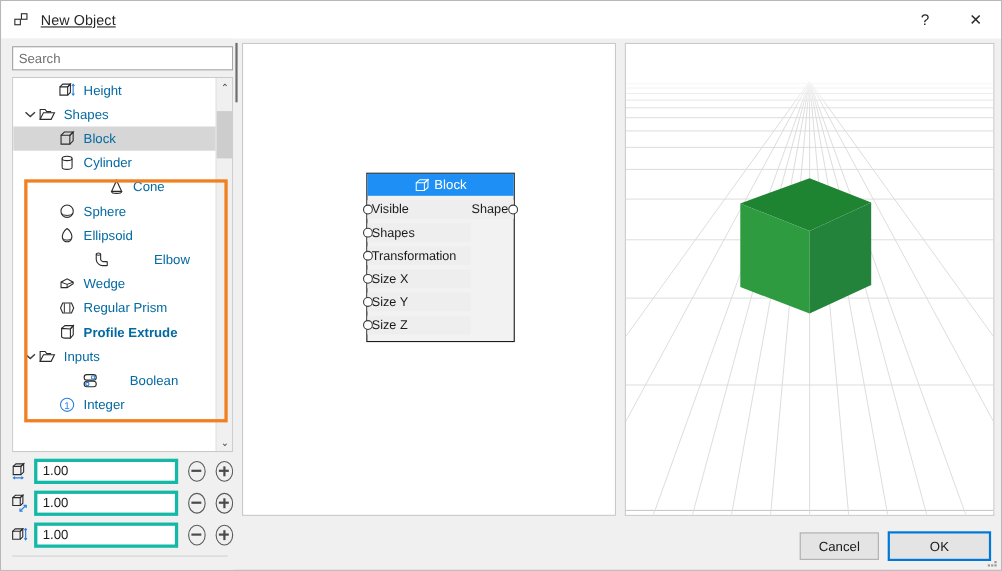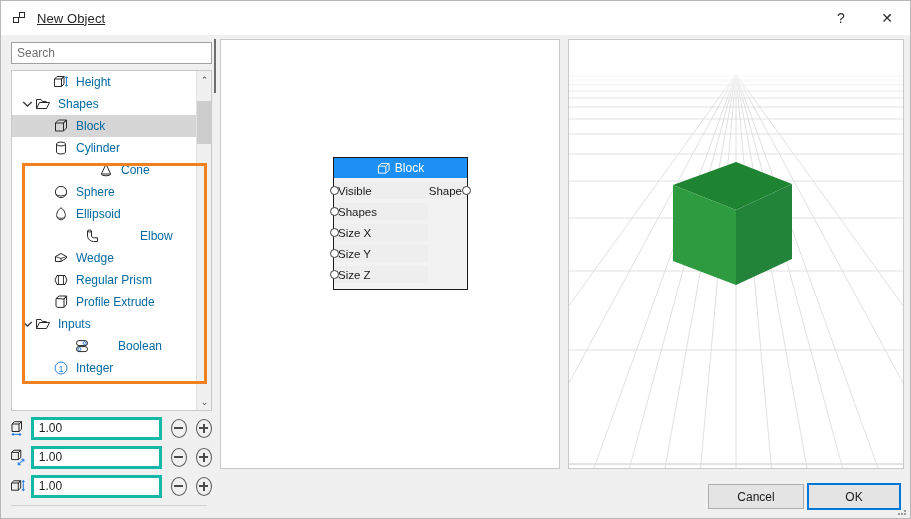--- a/index.html
+++ b/index.html
@@ -173,21 +173,21 @@
   }
   .vp-svg{position:absolute;left:0;top:0;}
 
   
   .footer-btn{
     position:absolute;height:25px;box-sizing:border-box;
     display:flex;align-items:center;justify-content:center;
     font-size:12px;color:#1a1a1a;background:#e4e4e4;
     border:1px solid #adadad;
   }
-  .footer-btn.cancel{left:707px;top:483px;width:96px;}
+  .footer-btn.cancel{left:726px;top:483px;width:72px;}
   .footer-btn.ok{left:806px;top:482px;width:94px;height:27px;border:2px solid #0078d7;background:#e4e4e4;}
   .resize-grip{position:absolute;right:3px;bottom:3px;width:10px;height:10px;}
 </style>
 </head>
 <body>
 
 <div id="app">
 
   <div class="titlebar">
     <span class="tb-icon">
@@ -316,21 +316,21 @@
           <div class="trow leaf" style="padding-left: 0px;">
             <span style="width: 40px; flex: 0 0 40px;"></span>
             <span class="ticon">
               <svg width="16" height="16" viewBox="0 0 16 16">
                 <path d="M4 3.5 L12 3.5 L14 8 L12 12.5 L4 12.5 L2 8 Z" fill="none" stroke="#2b2b2b" stroke-width="1"></path>
                 <path d="M5.5 3.8 L5.5 12.2 M10.5 3.8 L10.5 12.2" stroke="#2b2b2b" stroke-width="0.9" fill="none"></path>
               </svg>
             </span>
             <span class="tlabel">Regular Prism</span>
           </div>
-          <div class="trow leaf" style="padding-left: 0px;">
+          <div class="trow leaf" style="padding-left: 0px; font-weight: bold;">
             <span style="width: 40px; flex: 0 0 40px;"></span>
             <span class="ticon">
               <svg width="16" height="16" viewBox="0 0 16 16">
                 <path d="M3 4.5 L3 12 C3 13 4.5 13.4 6 13.4 L11 13.4 L11 5 Z" fill="none" stroke="#2b2b2b" stroke-width="1"></path>
                 <path d="M3 4.5 L6 2 L13.6 2 L11 5" fill="none" stroke="#2b2b2b" stroke-width="1"></path>
                 <path d="M11 5 L13.6 2 L13.6 10.4 L11 13.4" fill="none" stroke="#2b2b2b" stroke-width="1"></path>
               </svg>
             </span>
             <span class="tlabel">Profile Extrude</span>
           </div>
@@ -468,20 +468,24 @@
         <span>Block</span>
       </div>
       <div class="node-body" id="node-body">
           <div class="nrow in">
             <span class="port left"></span>
             <span class="nport-label">Visible</span>
           </div>
           <div class="nrow in">
             <span class="port left"></span>
             <span class="nport-label">Shapes</span>
+          </div>
+          <div class="nrow in">
+            <span class="port left"></span>
+            <span class="nport-label">Transformation</span>
           </div>
           <div class="nrow in">
             <span class="port left"></span>
             <span class="nport-label">Size X</span>
           </div>
           <div class="nrow in">
             <span class="port left"></span>
             <span class="nport-label">Size Y</span>
           </div>
           <div class="nrow in">

